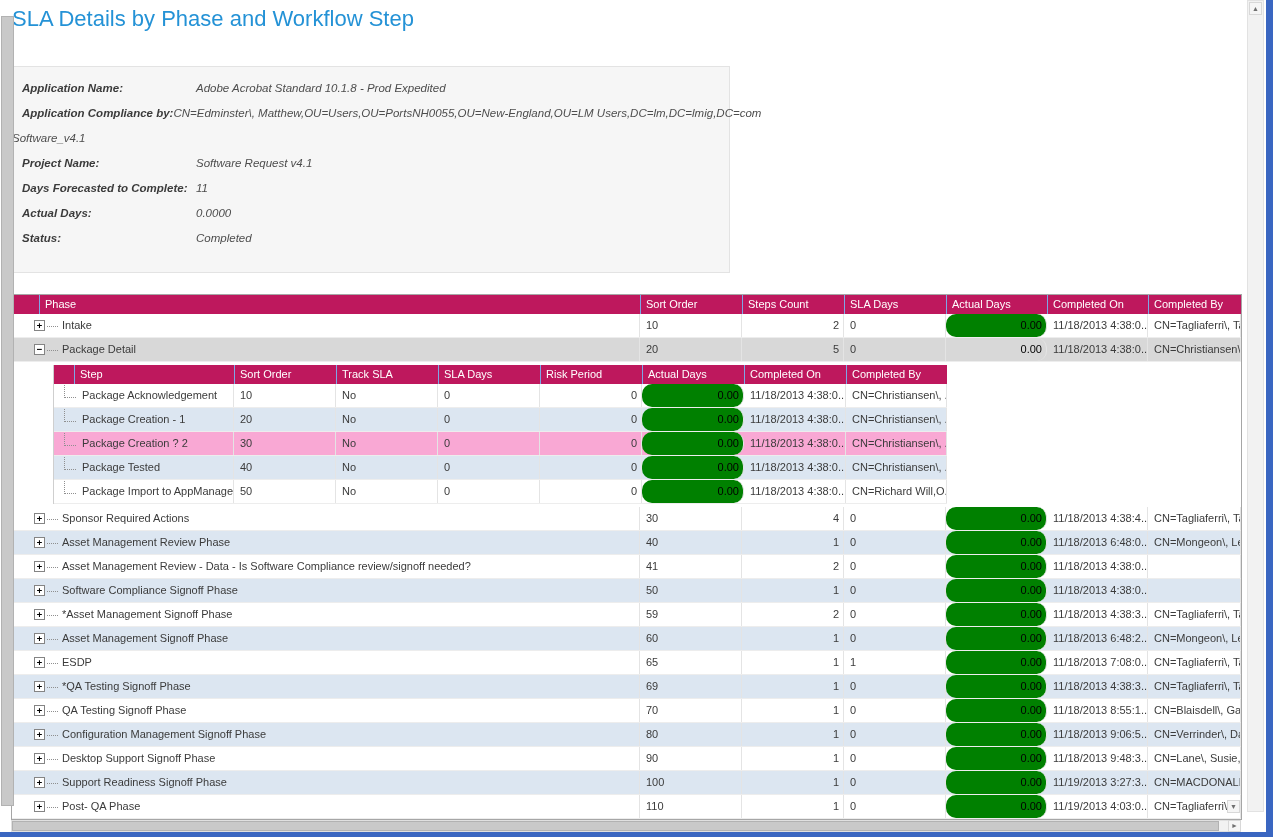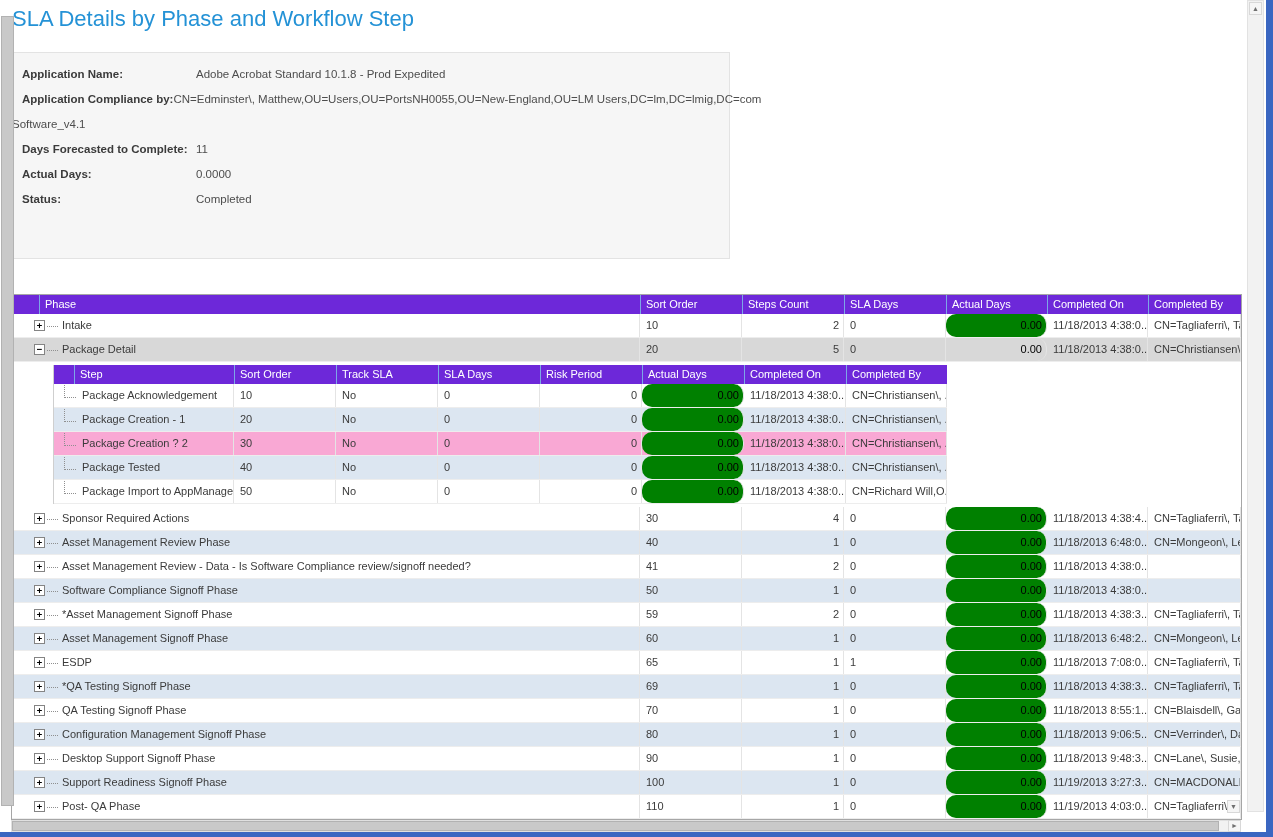--- a/index.html
+++ b/index.html
@@ -3,27 +3,27 @@
 <meta charset="utf-8">
 <style>
   html,body{margin:0;padding:0;}
   body{
     width:1273px;height:837px;position:relative;background:#ffffff;overflow:hidden;
     font-family:"Liberation Sans",sans-serif;-webkit-font-smoothing:antialiased;
   }
   
   .title{position:absolute;left:12px;top:6px;font-size:22px;font-weight:400;color:#2492d6;}
   
-  .infobox{position:absolute;left:11px;top:52px;width:719px;height:207px;background:#f6f6f6;border:1px solid #e3e3e3;box-sizing:border-box;padding-top:9px;}
+  .infobox{position:absolute;left:11px;top:66px;width:719px;height:207px;background:#f6f6f6;border:1px solid #e3e3e3;box-sizing:border-box;padding-top:9px;font-style:italic;}
   .inforow{display:flex;height:25px;line-height:25px;font-size:11.5px;}
   .inforow .lbl{width:174px;margin-left:10px;font-weight:bold;color:#3b3b3b;white-space:nowrap;}
   .inforow .val{color:#4d4d4d;white-space:nowrap;}
   
   .grid{position:absolute;left:11px;top:294px;width:1229px;border:1px solid #a6a6a6;box-sizing:content-box;background:#fff;}
-  .mhead,.shead{display:flex;height:19px;line-height:19px;background:#6d28d9;color:#fff;font-size:11px;}
+  .mhead,.shead{display:flex;height:19px;line-height:19px;background:#be185d;color:#fff;font-size:11px;}
   .mh,.sh{box-sizing:border-box;padding-left:5px;border-left:1px solid #7da6e6;white-space:nowrap;overflow:hidden;}
   .mh:first-child,.sh:first-child{border-left:none;}
   .mrow,.srow{display:flex;height:24px;line-height:23px;font-size:11px;color:#3b3b3b;border-bottom:1px solid #ededed;box-sizing:border-box;}
   .c{box-sizing:border-box;border-right:1px solid #e4e4e4;padding:0 4px 0 6px;white-space:nowrap;overflow:hidden;}
   .num{text-align:right;padding-right:4px;}
   .actual{color:#000;border-radius:10px;}
   
   .w-icon{width:27px;}.w-phase{width:601px;}.w-sort{width:102px;}.w-steps{width:102px;}
   .w-sla{width:102px;}.w-actual{width:101px;}.w-con{width:101px;}.w-cby{flex:1;}
   .b-phase{width:628px;display:flex;align-items:center;}
@@ -65,20 +65,24 @@
 
     <div class="inforow">
       <span class="lbl">Application Compliance by:</span>
       <span class="val">CN=Edminster\, Matthew,OU=Users,OU=PortsNH0055,OU=New-England,OU=LM Users,DC=lm,DC=lmig,DC=com</span>
     </div>
 
     <div class="inforow">
       <span class="val">Software_v4.1</span>
     </div>
 
+    <div class="inforow">
+      <span class="lbl">Project Name:</span>
+      <span class="val">Software Request v4.1</span>
+    </div>
 
 
     <div class="inforow">
       <span class="lbl">Days Forecasted to Complete:</span>
       <span class="val">11</span>
     </div>
 
     <div class="inforow">
       <span class="lbl">Actual Days:</span>
       <span class="val">0.0000</span>

